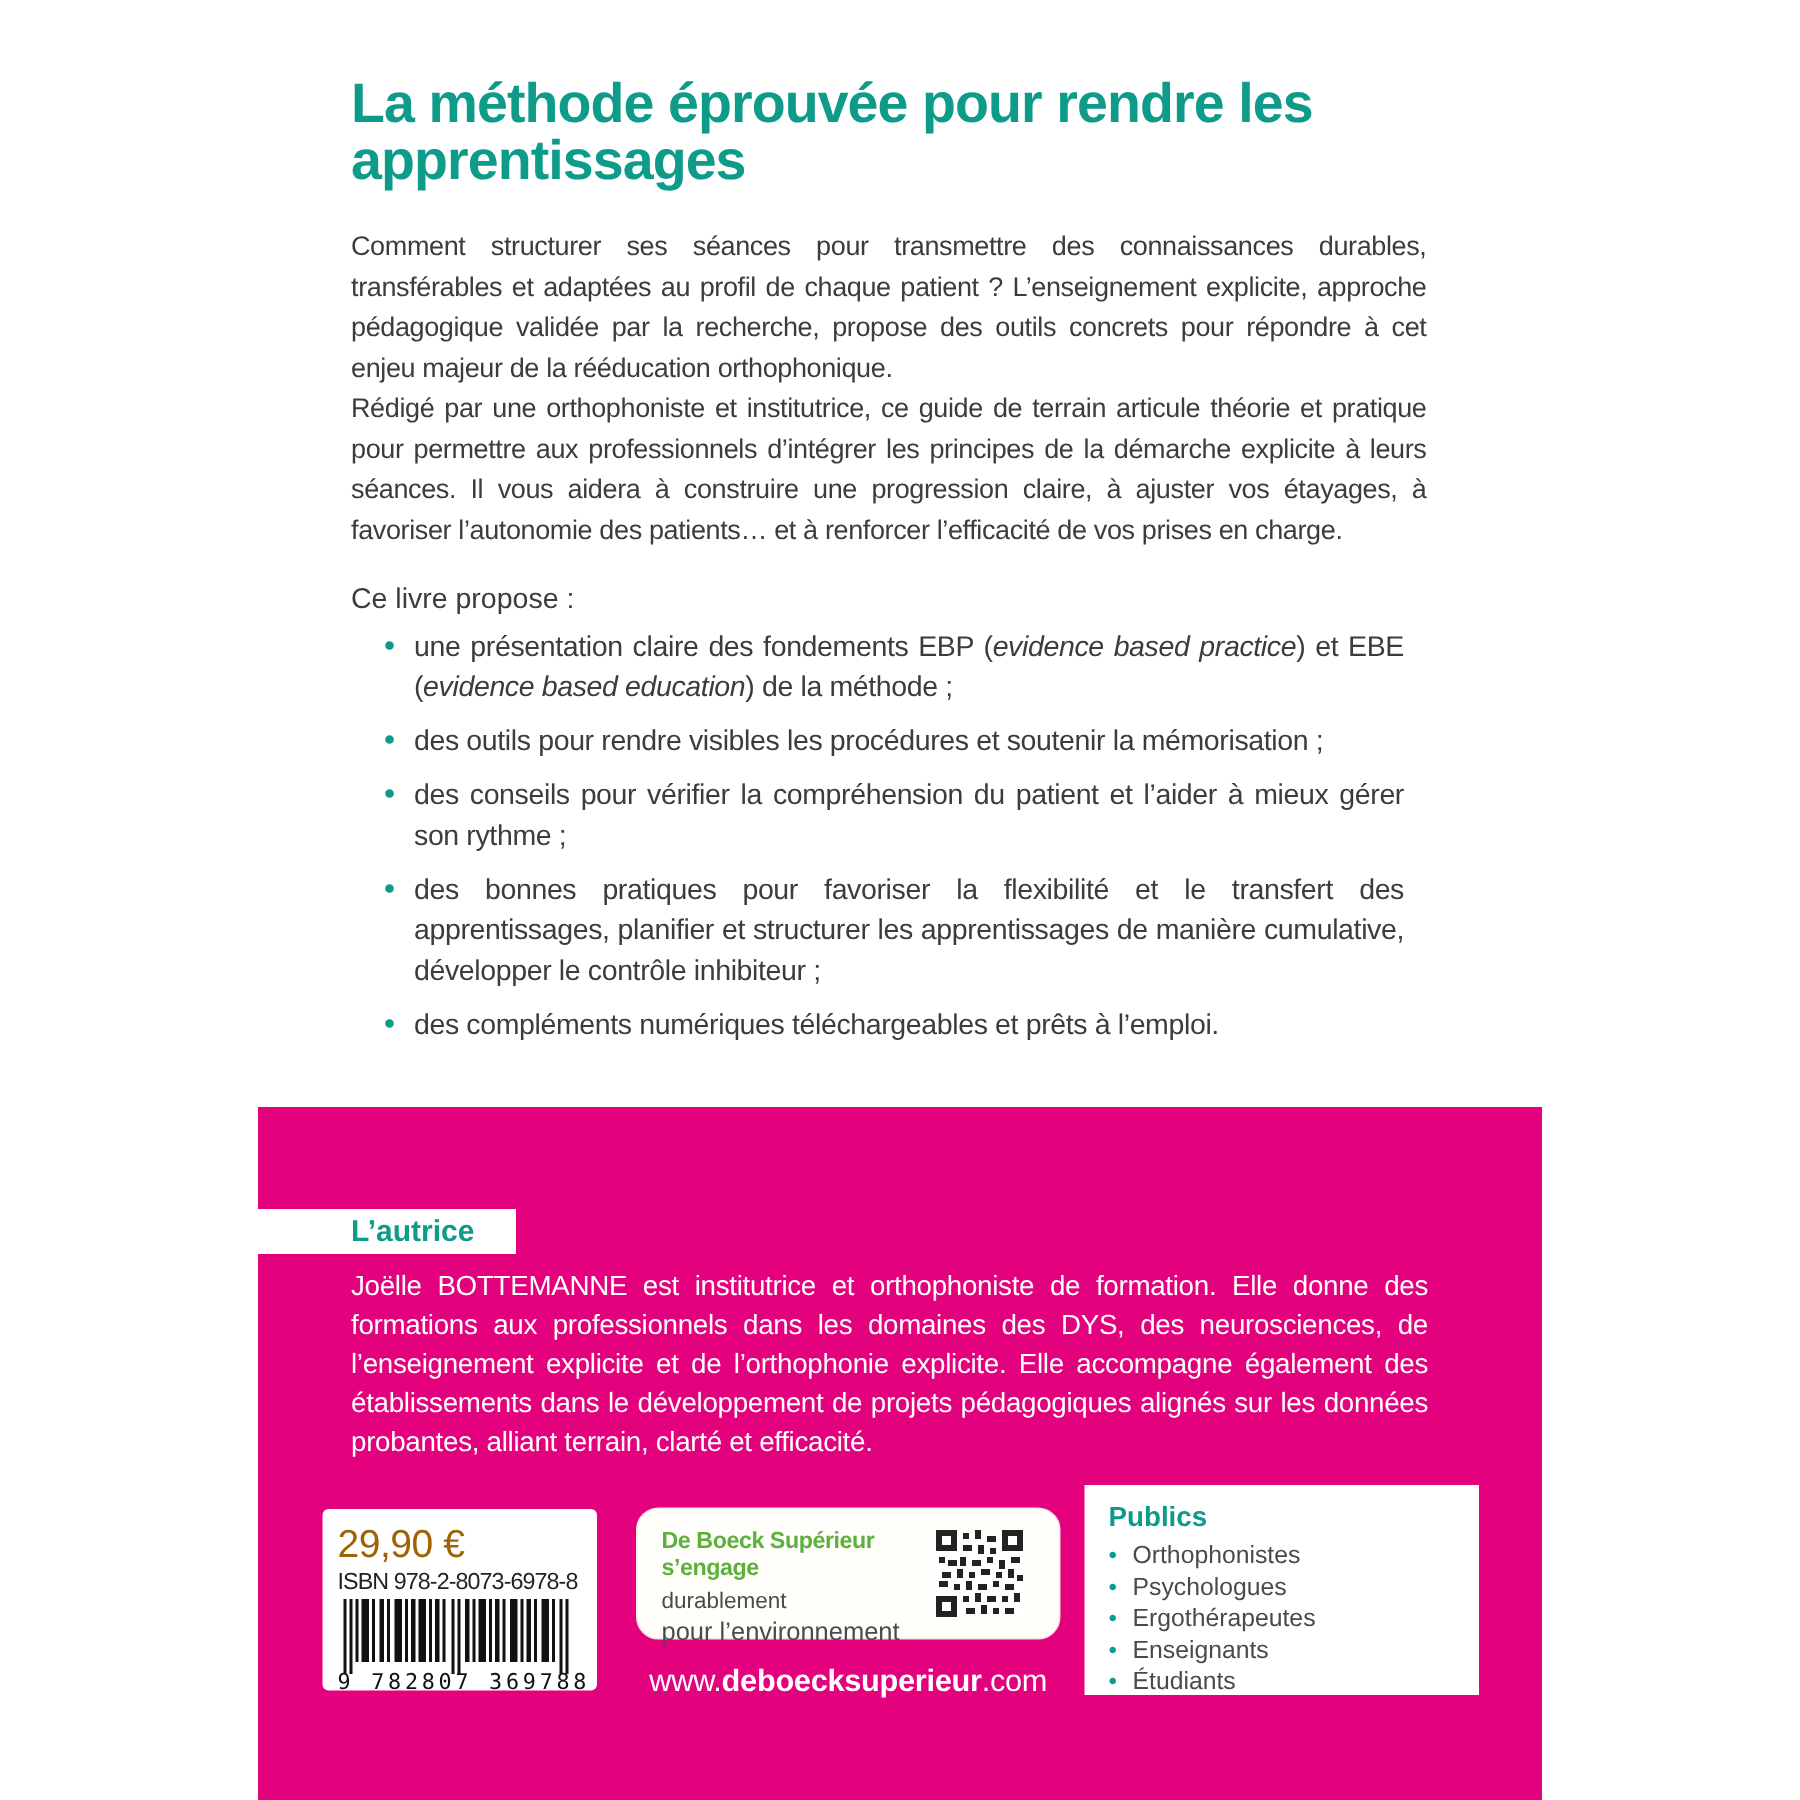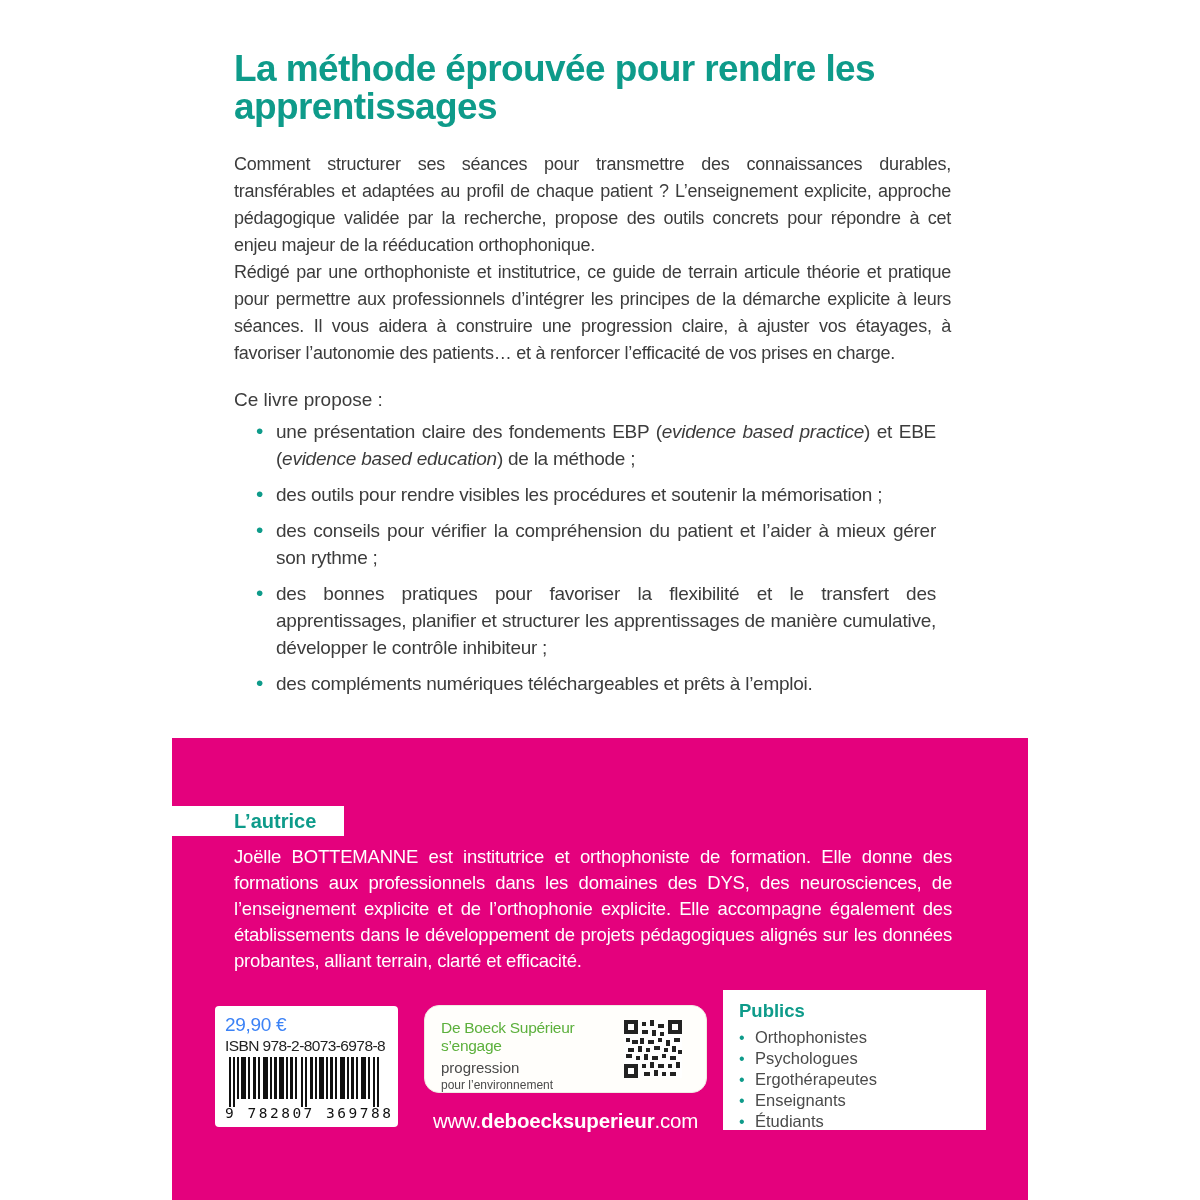--- a/index.html
+++ b/index.html
@@ -29,34 +29,34 @@
   .autrice-tab { position:absolute; left:0; top:68px; width:172px; height:30px;
                  background:#ffffff; display:flex; align-items:center; }
   .autrice-tab span { padding-left:62px; color:var(--teal); font-weight:bold; font-size:20px; }
   .bio { position:absolute; left:62px; top:106px; width:718px; color:#ffffff;
          font-size:18.5px; line-height:26px; text-align:justify; letter-spacing:-0.2px; }
   .bio .bname { font-weight:normal; }
 
   
   .price-box { position:absolute; left:43px; top:268px; width:183px; height:121px;
                background:#ffffff; border-radius:4px; padding:8px 9px 4px 10px; }
-  .price { font-size:19px; color:#3b82f6; letter-spacing:-0.3px; }
+  .price { font-size:26px; color:#a16207; letter-spacing:-0.3px; }
   .isbn  { font-size:15.5px; color:#222; letter-spacing:-0.6px; margin-top:1px; }
   .barcode { display:block; margin-top:2px; }
   .bdigits { font-family:"DejaVu Sans Mono", monospace; font-size:14.5px; color:#111;
              letter-spacing:2.5px; text-align:center; margin-top:-2px; white-space:nowrap; }
 
   
   .engage { position:absolute; left:252px; top:267px; width:283px; height:88px;
             background:#fffefb; border:1px solid #f0e9e2; border-radius:15px;
             padding:13px 12px 10px 16px; display:flex; }
   .engage-text { width:175px; }
-  .engage-l1 { color:var(--green); font-weight:normal; font-size:15.5px; letter-spacing:-0.3px; }
+  .engage-l1 { color:var(--green); font-weight:bold; font-size:15.5px; letter-spacing:-0.3px; }
   .engage-l2 { color:#4a4a4a; font-size:15px; margin-top:4px; }
-  .engage-l3 { color:#4a4a4a; font-size:12px; margin-top:2px; }
+  .engage-l3 { color:#4a4a4a; font-size:17px; margin-top:2px; }
   .qr { margin-left:8px; margin-top:1px; }
 
   
   .website { position:absolute; left:222px; top:371px; width:343px; text-align:center;
              color:#ffffff; font-size:20.5px; letter-spacing:-0.2px; }
   .website .wbold { font-weight:bold; }
 
   
   .publics { position:absolute; left:551px; top:252px; width:263px; height:140px;
              background:#ffffff; padding:10px 10px 8px 16px; }
@@ -149,21 +149,21 @@
           <rect x="143" y="0" width="2" height="42" fill="#111"></rect>
         <rect x="148" y="0" width="2" height="50" fill="#111"></rect>
           <rect x="152" y="0" width="2" height="50" fill="#111"></rect>
       </svg>
       <div class="bdigits">9 782807 369788</div>
     </div>
 
     <div class="engage">
       <div class="engage-text">
         <div class="engage-l1">De Boeck Supérieur s’engage</div>
-        <div class="engage-l2">progression</div>
+        <div class="engage-l2">durablement</div>
         <div class="engage-l3">pour l’environnement</div>
       </div>
       <svg class="qr" width="58" height="58" viewBox="0 0 29 29">
         <rect x="0" y="0" width="29" height="29" fill="#fff"></rect>
         <g fill="#222">
           <rect x="0" y="0" width="7" height="7"></rect>
             <rect x="22" y="0" width="7" height="7"></rect>
             <rect x="0" y="22" width="7" height="7"></rect>
           <rect x="2" y="2" width="3" height="3" fill="#fff"></rect>
             <rect x="24" y="2" width="3" height="3" fill="#fff"></rect>

